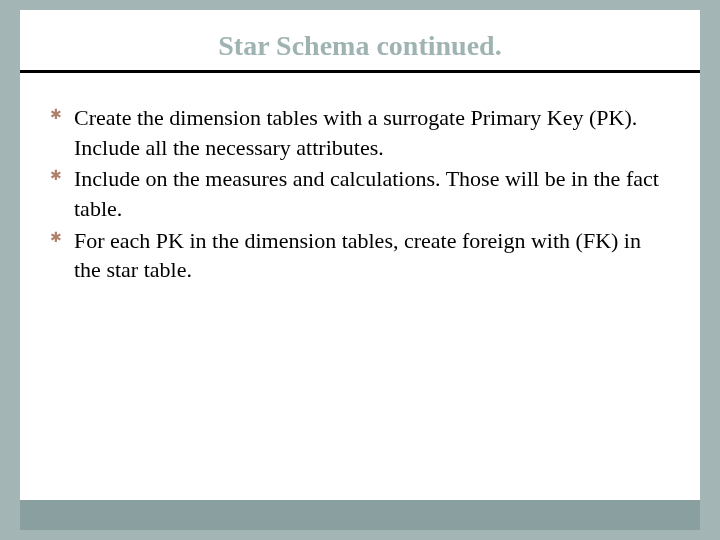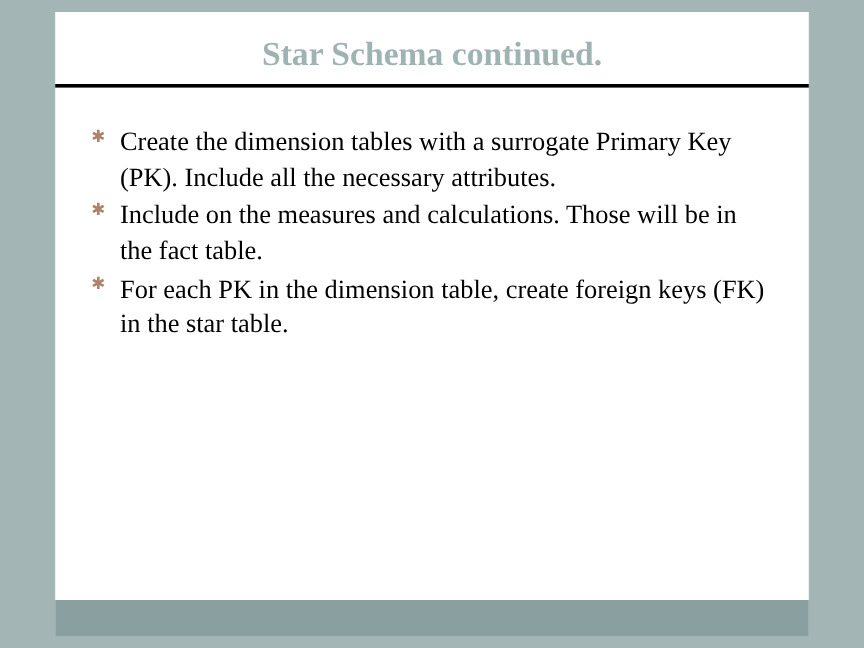--- a/index.html
+++ b/index.html
@@ -6,21 +6,21 @@
   body {
     width: 720px;
     height: 540px;
     background: #a3b5b5;
     display: flex;
     align-items: center;
     justify-content: center;
     font-family: Georgia, 'Times New Roman', serif;
   }
   .slide {
-    width: 628px;
+    width: 680px;
     height: 520px;
     background: #ffffff;
     display: flex;
     flex-direction: column;
   }
   .header {
     padding: 20px 0 8px 0;
     text-align: center;
   }
   .title {
@@ -67,17 +67,17 @@
 
 <div class="slide">
   <div class="header">
     <h1 class="title">Star Schema continued.</h1>
   </div>
   <div class="divider"></div>
   <div class="content">
     <ul class="bullet-list">
       <li class="bullet-item">Create the dimension tables with a surrogate Primary Key (PK).  Include all the necessary attributes.</li>
       <li class="bullet-item">Include on the measures and calculations. Those will be in the fact table.</li>
-      <li class="bullet-item">For each PK in the dimension table, create foreign keys (FK) in the star table.</li>
+      <li class="bullet-item">For each PK in the dimension tables, create foreign with (FK) in the star table.</li>
     </ul>
   </div>
   <div class="footer"></div>
 </div>
 
 </body></html>

